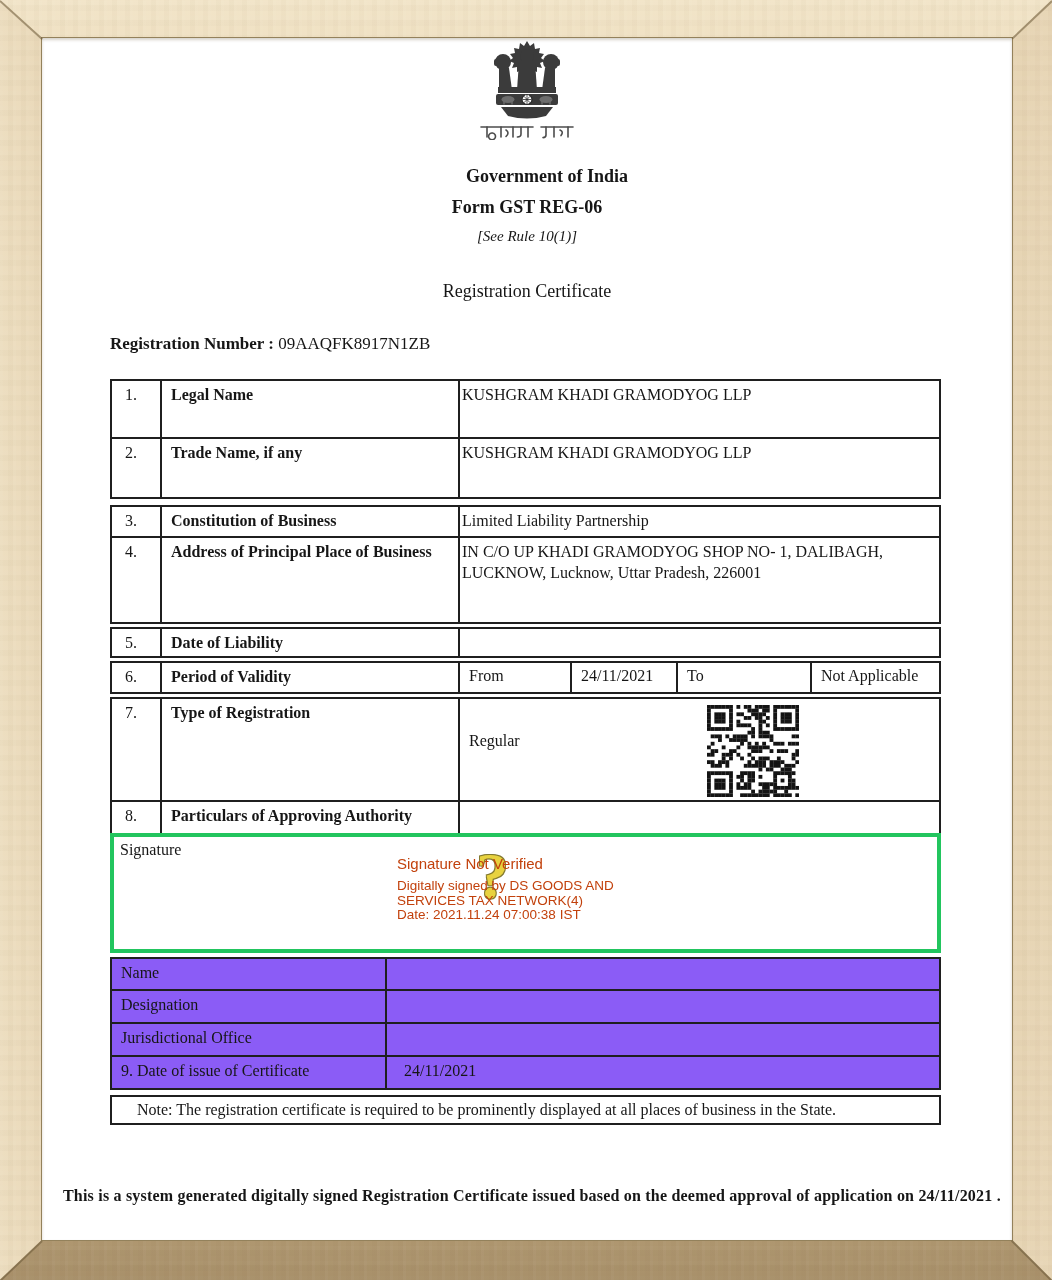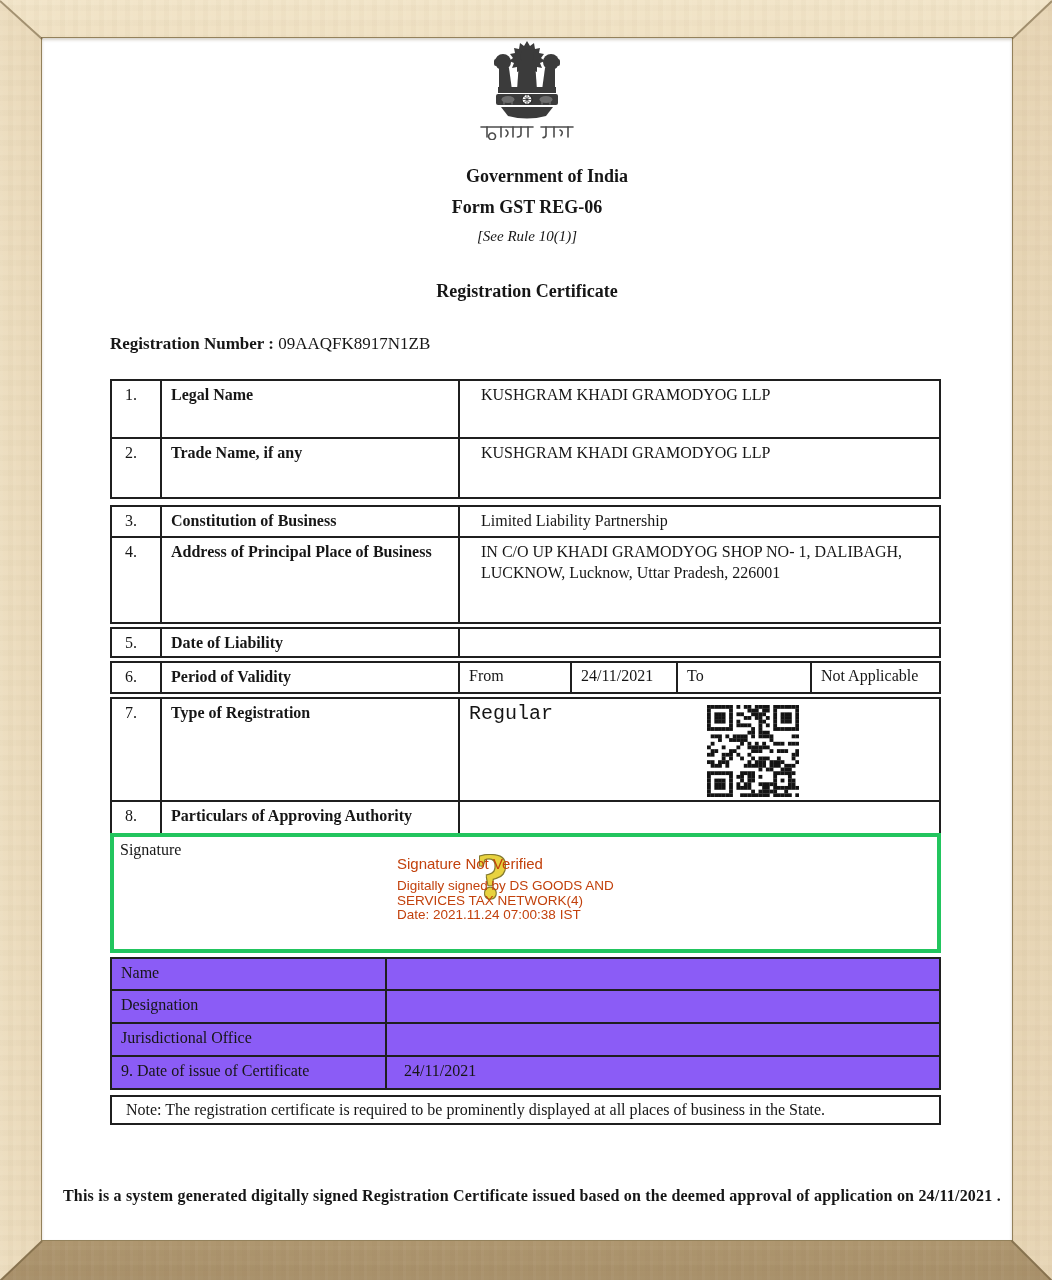--- a/index.html
+++ b/index.html
@@ -25,57 +25,57 @@
   .seam-br{left:1052px;top:1280px;width:57px;transform:rotate(-135deg);}
   
   .page{position:absolute;left:42px;top:38px;width:970px;height:1202px;background:#ffffff;
         box-shadow:0 0 0 1px #93815b, inset 0 2px 3px rgba(90,75,45,.25);}
   .header{text-align:center;padding-top:2px;}
   .emblem{display:block;margin:0 auto;}
   .emblem-caption{display:block;margin:4px auto 0;}
   .gov-title{margin-top:26px;font-size:18px;font-weight:bold;padding-left:40px;}
   .form-title{margin-top:10px;font-size:18px;font-weight:bold;}
   .rule-ref{margin-top:10px;font-size:15px;font-style:italic;}
-  .cert-title{margin-top:36px;font-size:18px;font-weight:bold;text-align:center;}
+  .cert-title{margin-top:36px;font-size:18px;font-weight:normal;text-align:center;}
   .regline{margin:32px 0 0 68px;font-size:17px;}
   .regline .lbl{font-weight:bold;}
   
   .maintable{width:831px;margin:27px 0 0 68px;}
   .trow{display:flex;border:2px solid #1f1f1f;margin-top:-2px;box-sizing:border-box;background:#fff;}
   .gap6{margin-top:6px;} .gap3{margin-top:3px;}
   .c-sno{width:50px;border-right:2px solid #1f1f1f;padding:5px 0 0 13px;box-sizing:border-box;font-size:16px;flex:none;}
   .c-label{width:298px;border-right:2px solid #1f1f1f;padding:4px 9px;box-sizing:border-box;font-weight:bold;font-size:16px;line-height:1.25;flex:none;}
-  .c-value{flex:1;padding:4px 21px;box-sizing:border-box;font-size:16px;line-height:1.3;}
+  .c-value{flex:1;padding:4px 2px;box-sizing:border-box;font-size:16px;line-height:1.3;}
   .h60{height:60px;} .h62{height:62px;} .h33{height:33px;} .h88{height:88px;}
   .h31{height:31px;} .h35{height:35px;} .h105{height:105px;} .h120{height:120px;}
   .h34{height:34px;}
   .validity{display:flex;flex:1;}
   .v-cell{box-sizing:border-box;padding:4px 9px;font-size:16px;border-left:2px solid #1f1f1f;}
   .v-cell:first-child{border-left:none;}
   .v-from{width:110px;} .v-fromdate{width:106px;} .v-to{width:134px;} .v-na{flex:1;}
   .c-value-rel{position:relative;padding:0;}
-  .regular-text{position:absolute;left:9px;top:2px;font-size:20px;font-family:Liberation Mono, monospace;}
+  .regular-text{position:absolute;left:9px;top:32px;font-size:16px;}
   .qr{position:absolute;left:247px;top:6px;}
   
   .sigbox{position:relative;border:4px solid #22c55e;margin-top:-2px;box-sizing:border-box;background:#fff;}
   .sig-label{position:absolute;left:6px;top:4px;font-size:16px;}
   .stamp{position:absolute;left:283px;top:18px;width:330px;font-family:"Liberation Sans",sans-serif;color:#c2410c;z-index:2;}
   .stamp-l1{font-size:15px;margin-bottom:7px;}
   .stamp-sm{font-size:13.5px;line-height:14.5px;}
   .stamp-q{position:absolute;left:362px;top:6px;z-index:1;font-family:"Liberation Serif",serif;
            font-size:66px;font-weight:bold;line-height:1;color:#e8d23f;
            text-shadow:-1px -1px 0 #847a30,1px -1px 0 #847a30,-1px 1px 0 #847a30,1px 1px 0 #847a30;}
   
   .dettable{width:831px;margin:4px 0 0 68px;}
   .drow{display:flex;border:2px solid #1f1f1f;margin-top:-2px;box-sizing:border-box;background:#8b5cf6;gap:8px;}
   .drow:first-child{margin-top:0;}
   .d-label{width:275px;border-right:2px solid #1f1f1f;padding:5px 9px;box-sizing:border-box;font-size:16px;flex:none;}
   .d-value{flex:1;padding:5px 9px;box-sizing:border-box;font-size:16px;}
   .noterow{width:831px;margin:5px 0 0 68px;border:2px solid #1f1f1f;box-sizing:border-box;
-           padding:4px 14px;font-size:16px;background:#fff;}
+           padding:4px 25px;font-size:16px;background:#fff;}
   .footer{margin:62px 0 0 21px;font-size:16px;font-weight:bold;white-space:nowrap;letter-spacing:.2px;}
 </style>
 </head>
 <body>
 
 <div class="canvas">
 
   <div class="frame-side f-top"></div>
   <div class="frame-side f-left"></div>
   <div class="frame-side f-right"></div>

